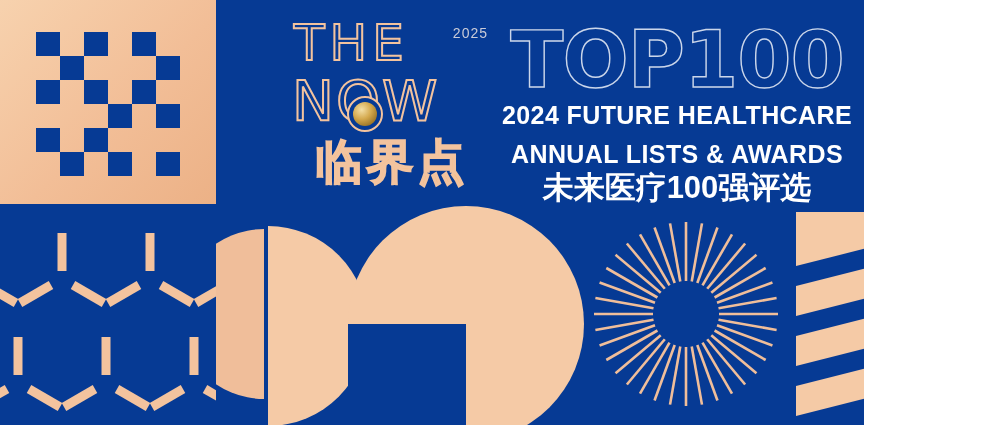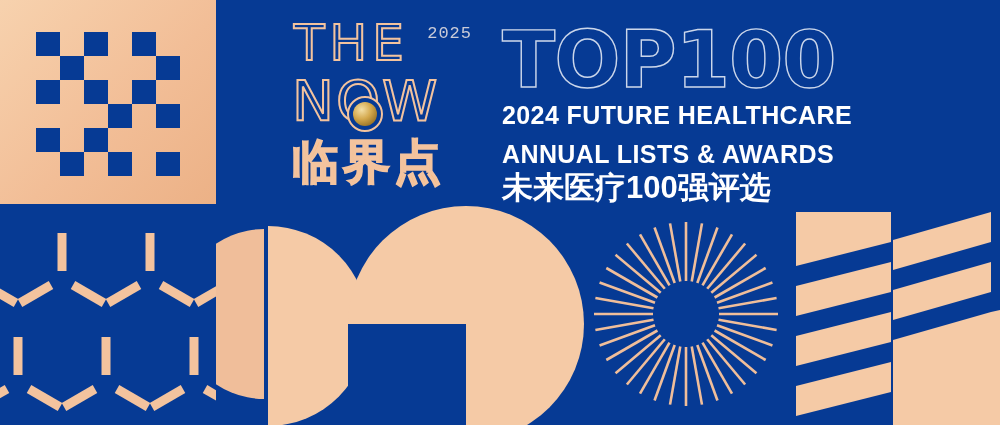--- a/index.html
+++ b/index.html
@@ -1,24 +1,25 @@
 <!DOCTYPE html>
 <html><head>
 <meta charset="utf-8">
 <title>THE NOW 2025 TOP100 Banner</title>
 <style>
   html,body{margin:0;padding:0;background:#ffffff;}
   body{font-family:"Liberation Sans","DejaVu Sans",sans-serif;}
 
   #banner{
     position:relative;
-    width:1000px;
+    width:864px;
     height:425px;
     overflow:hidden;
     background:#063A94;
+    text-align:center;
   }
 
   
   #checker-block{
     position:absolute;
     left:0; top:0;
     width:216px; height:204px;
     background:linear-gradient(135deg,#F7D2AE 0%, #F2BE97 55%, #ECB186 100%);
   }
   #checker-grid{
@@ -42,25 +43,25 @@
   #word-the{
     position:absolute; left:2px; top:0;
     font-size:50px; line-height:50px;
     letter-spacing:5px;
     color:#063A94;
     -webkit-text-stroke:2px #F3C39E;
     font-weight:400;
     font-family:"DejaVu Sans",sans-serif;
   }
   #year-2025{
-    position:absolute; right:20px; top:7px;
-    font-size:17px; line-height:17px;
+    position:absolute; right:4px; top:7px;
+    font-size:14px; line-height:17px;
     letter-spacing:1px;
     color:#C9CBD8;
-    font-family:Liberation Mono, monospace;
+    font-family:Liberation Sans, sans-serif;
   }
   #word-now{
     position:absolute; left:0px; top:55px;
     font-size:56px; line-height:56px;
     letter-spacing:2px;
     color:#063A94;
     -webkit-text-stroke:2px #F3C39E;
     font-weight:400;
     font-family:"DejaVu Sans",sans-serif;
   }

